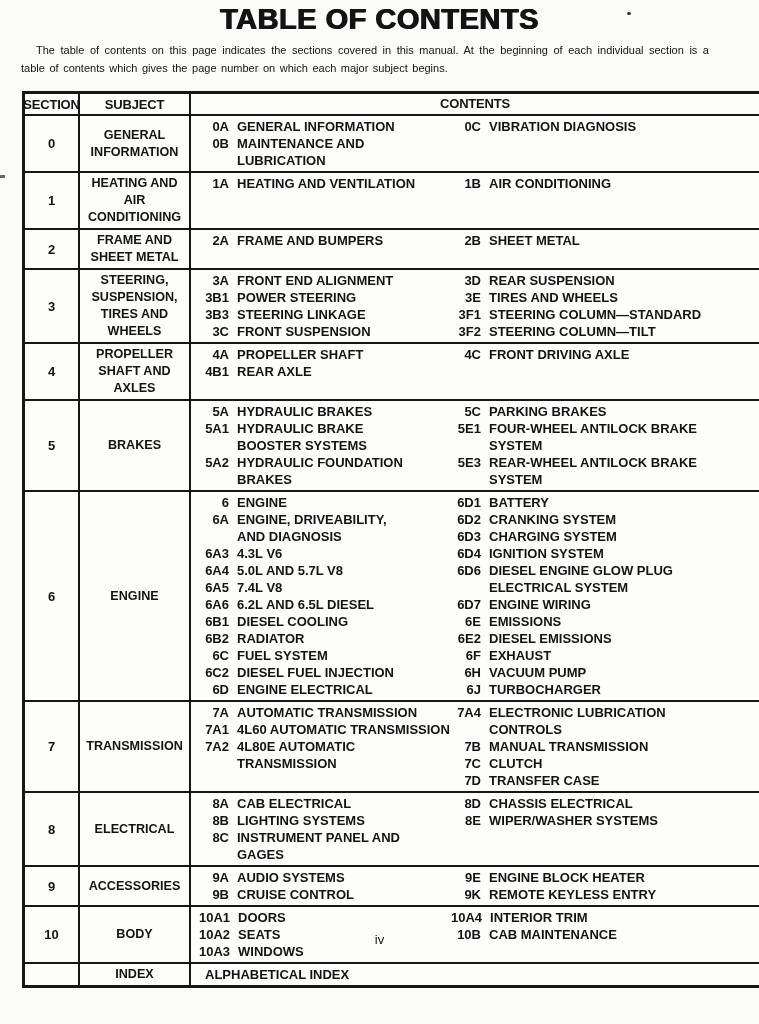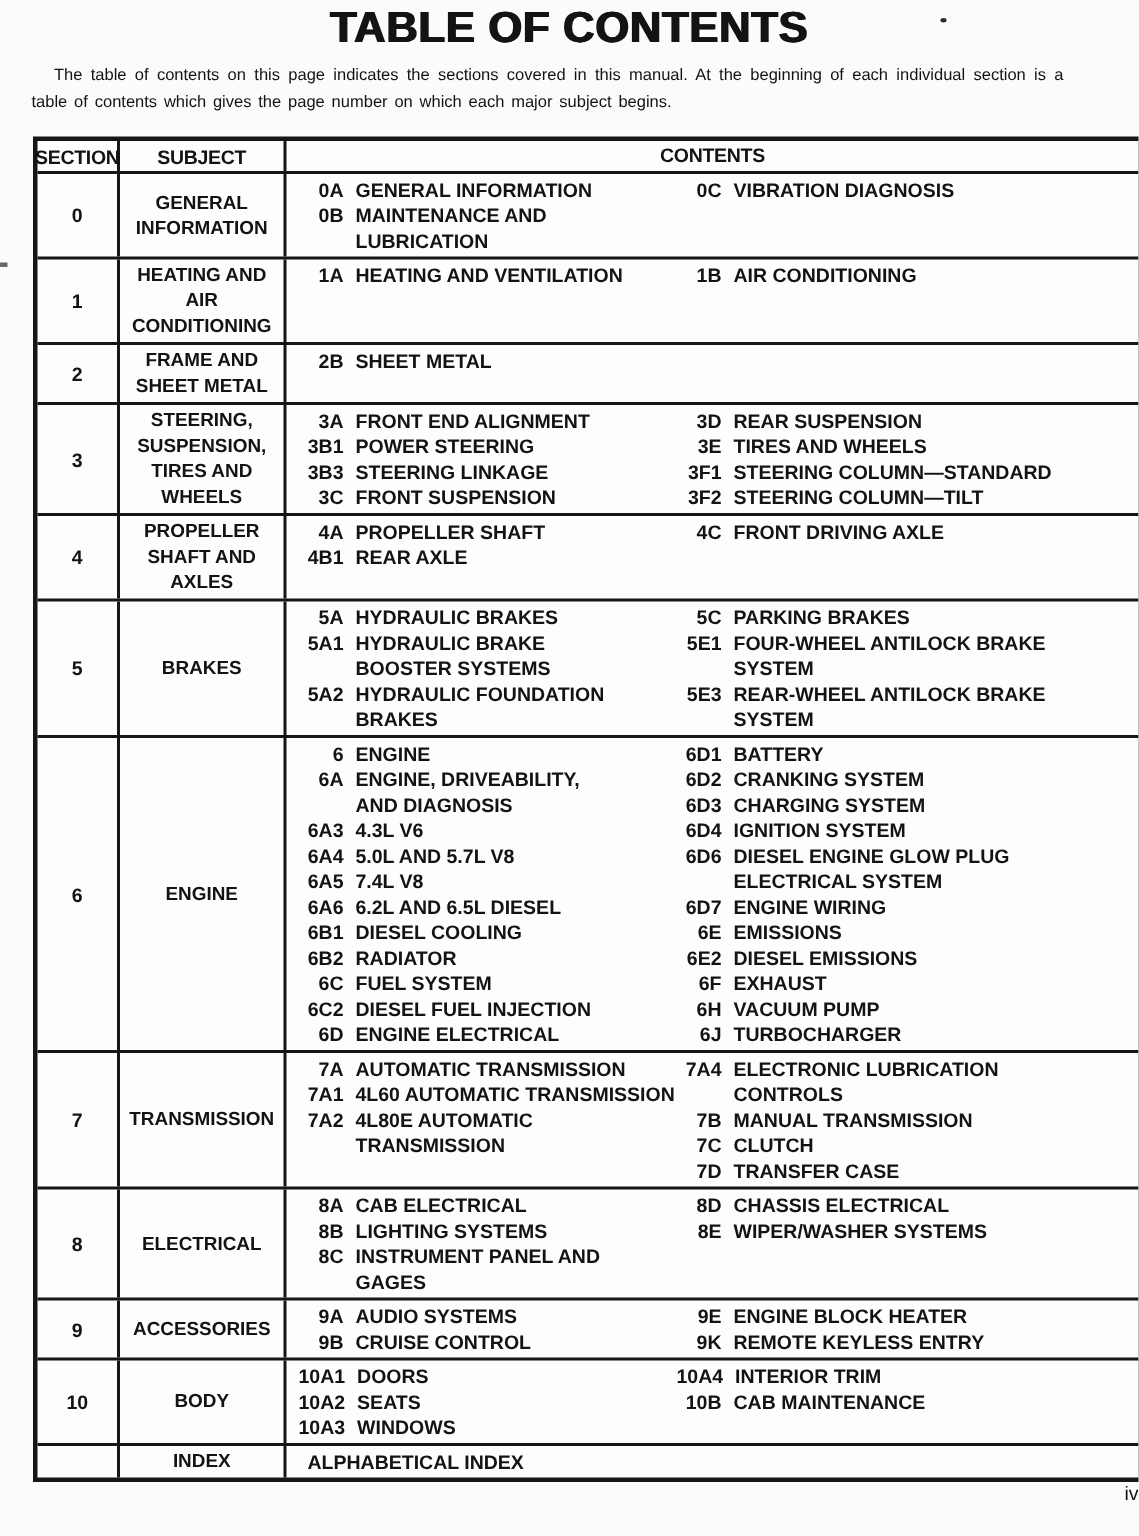--- a/index.html
+++ b/index.html
@@ -85,24 +85,24 @@
   .label { white-space: pre-line; }
   .hdr .cell {
     text-align: center;
     font-size: 13px;
     font-weight: bold;
     padding: 2px 0 1px 0;
     letter-spacing: -0.2px;
   }
   .page-number {
     position: absolute;
-    top: 988px;
+    top: 932px;
     left: 0;
     width: 100%;
-    text-align: right;
+    text-align: center;
     font-size: 13px;
   }
   .artifact { position: absolute; background: #2a2a2a; }
   .artifact.dot  { left: 627px; top: 12px;  width: 4px; height: 3px; border-radius: 50%; }
   .artifact.dash { left: 0px;   top: 175px; width: 5px; height: 3px; opacity: .7; }
 </style>
 </head>
 <body>
 
 <h1 class="page-title">TABLE OF CONTENTS</h1>
@@ -158,20 +158,26 @@
             <span class="label">AIR CONDITIONING</span>
           </div>
         </div>
       </div>
     </div>
     <div class="trow">
       <div class="cell sec-cell">2</div>
       <div class="cell subj-cell">FRAME AND
 SHEET METAL</div>
       <div class="cell cont-cell">
+        <div class="subcol left">
+          <div class="entry">
+            <span class="code">2A</span>
+            <span class="label">FRAME AND BUMPERS</span>
+          </div>
+        </div>
         <div class="subcol right">
           <div class="entry">
             <span class="code">2B</span>
             <span class="label">SHEET METAL</span>
           </div>
         </div>
       </div>
     </div>
     <div class="trow">
       <div class="cell sec-cell">3</div>

